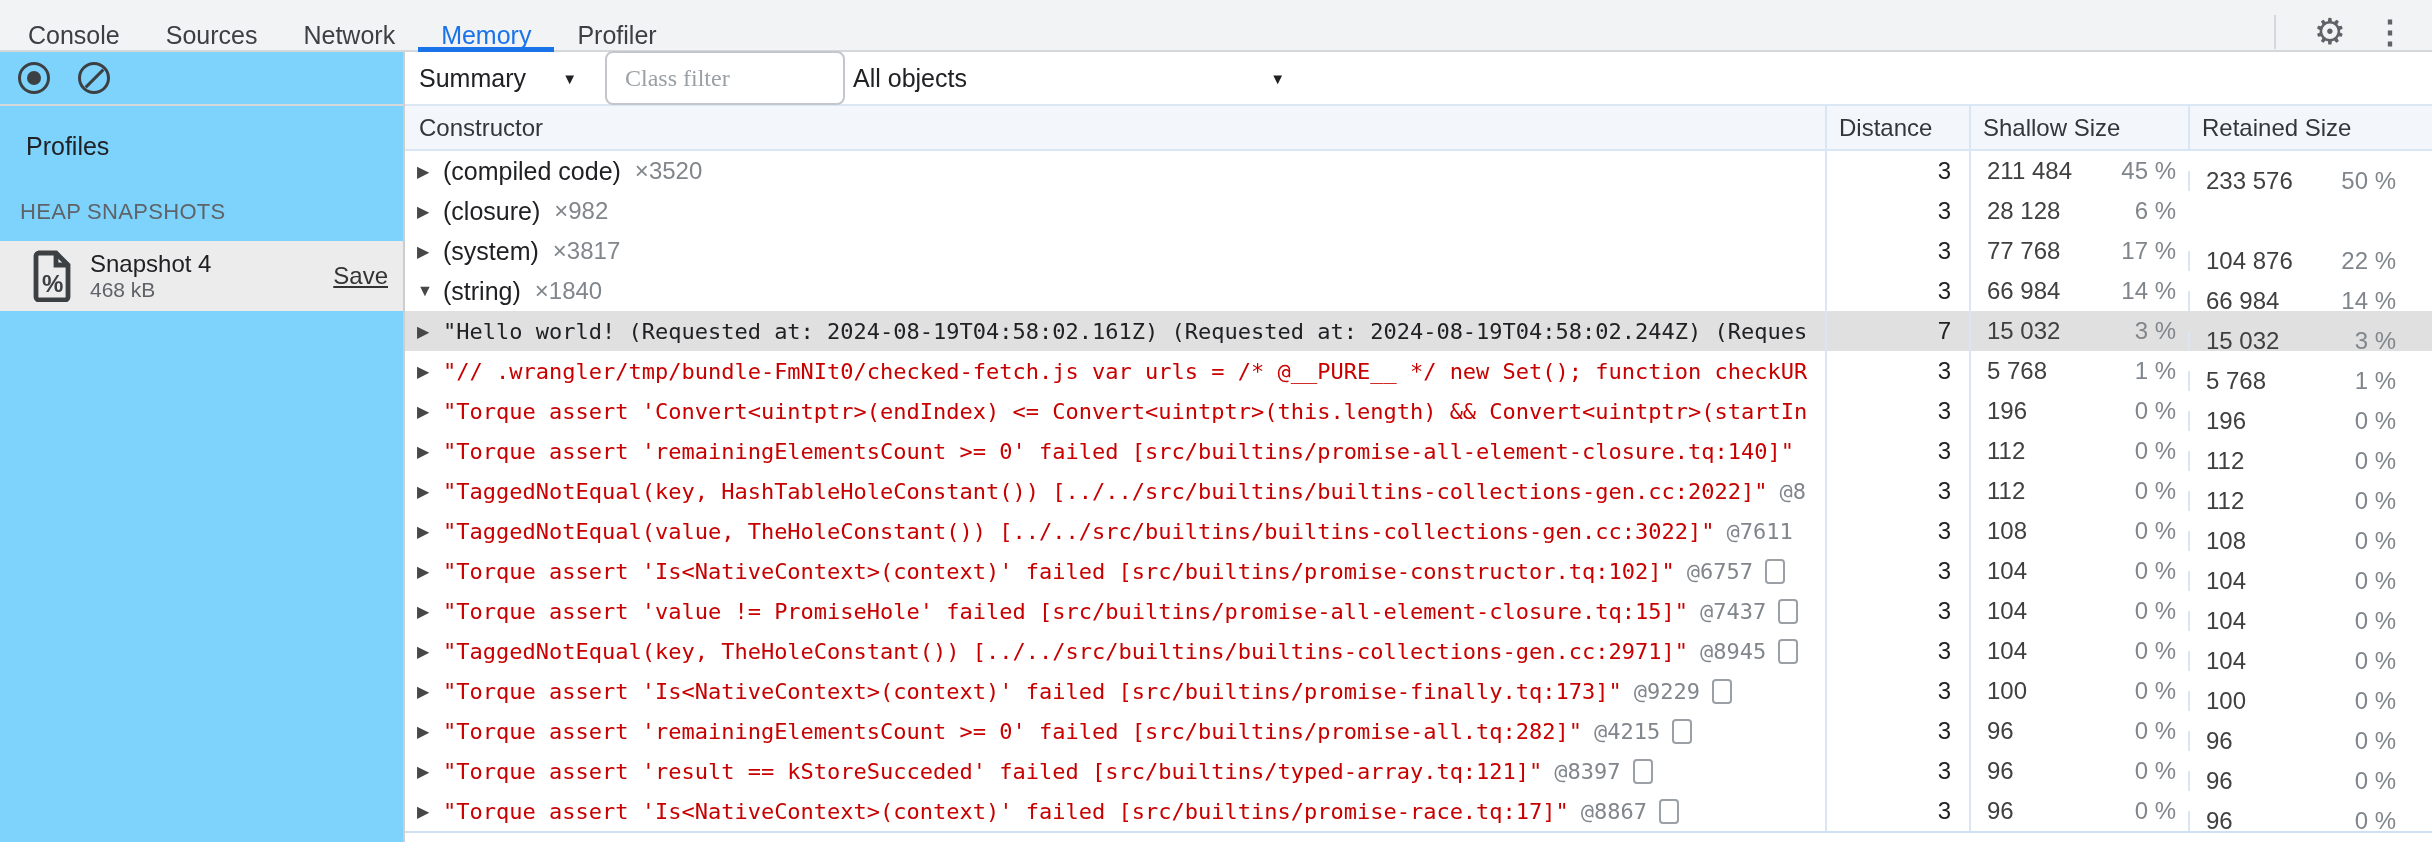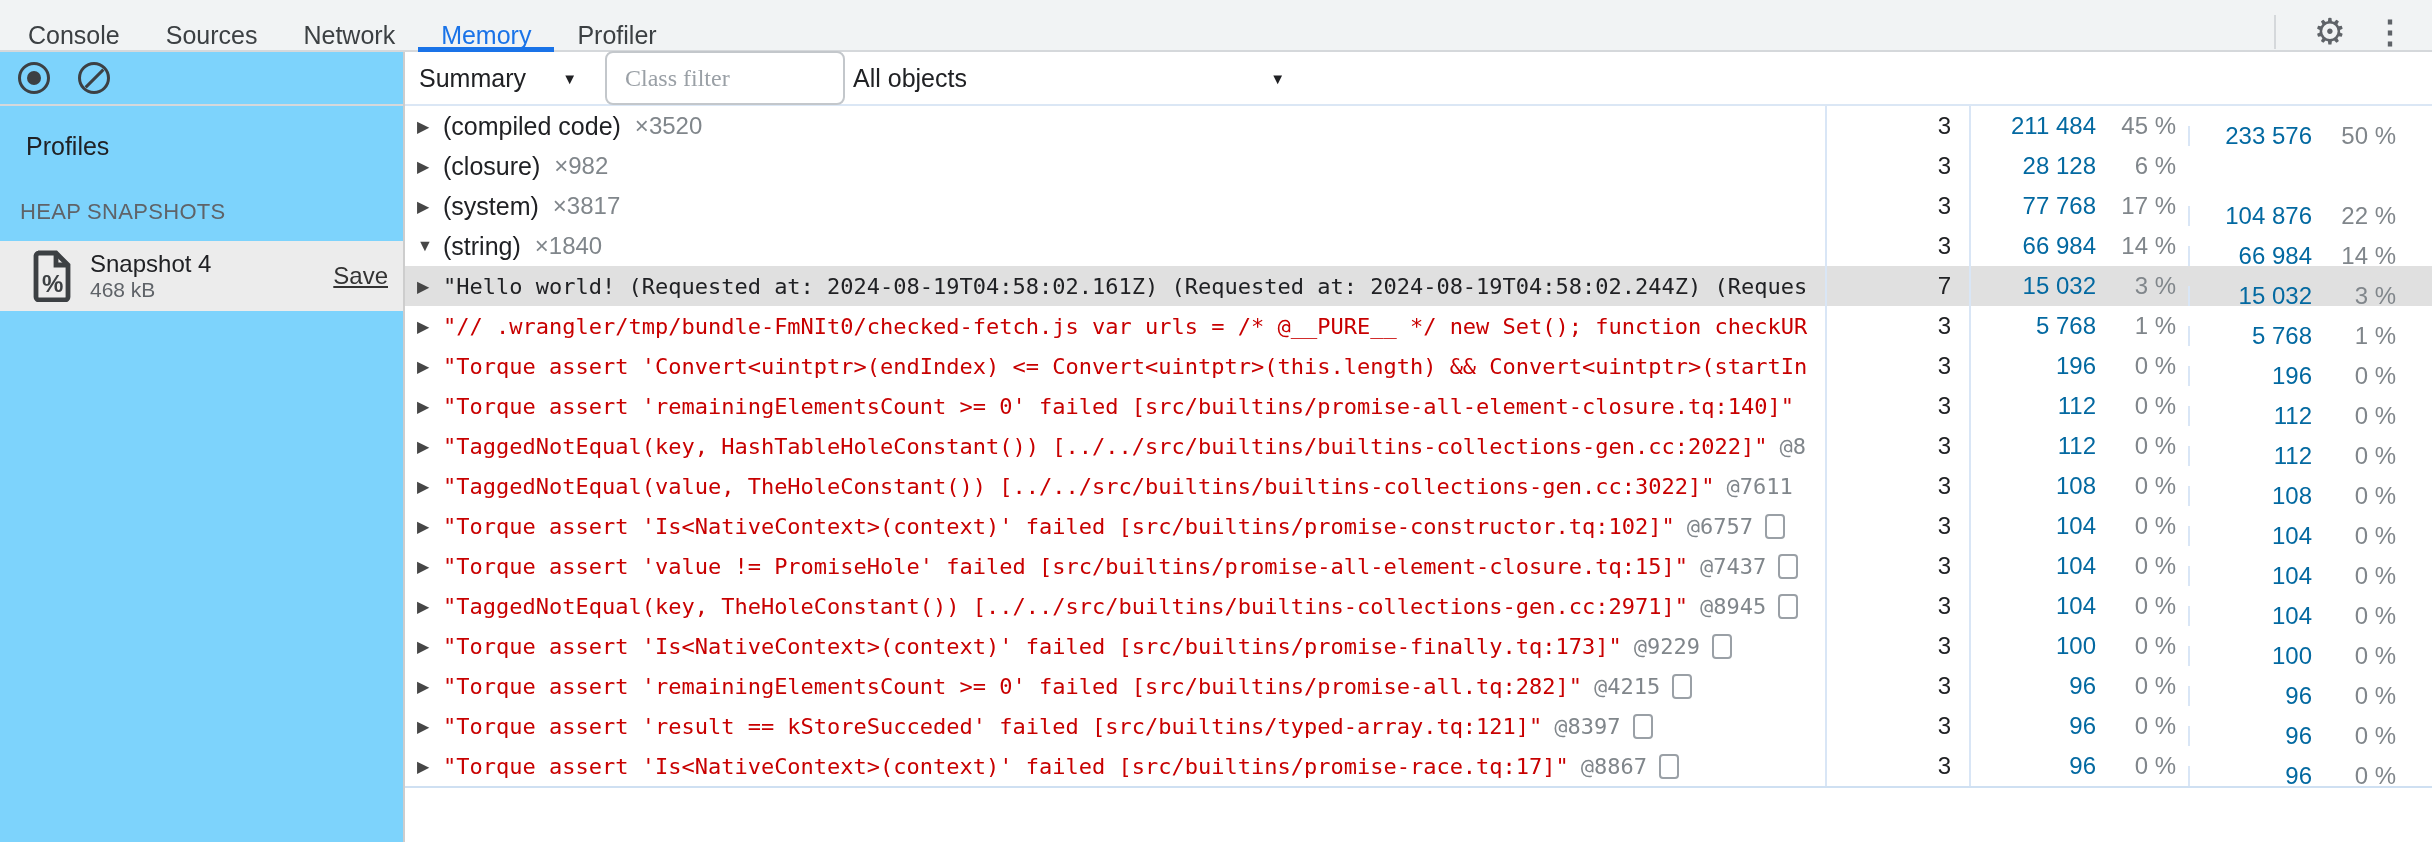--- a/index.html
+++ b/index.html
@@ -68,21 +68,21 @@
   .tri { flex:0 0 26px; font-size:16px; color:#474747; text-align:left; cursor:pointer; }
   .indent { padding-left:22px; }
   .cat-name { font-size:25px; color:#202124; }
   .count { margin-left:14px; font-size:24px; color:#80868b; }
   .str-name { font-family:"DejaVu Sans Mono", monospace; font-size:22px; color:#c80000; }
   .row.selected .str-name { color:#202124; }
   .obj-id { margin-left:12px; font-family:"DejaVu Sans Mono", monospace; font-size:22px; color:#80868b; flex:0 0 auto; }
   .box-icon { flex:0 0 auto; width:20px; height:25px; border:2px solid #9aa0a6; border-radius:4px; margin-left:12px; }
   .cell.dist { justify-content:flex-end; padding-right:18px; font-size:24px; }
   .cell.size { padding-right:12px; }
-  .cell.size .num { flex:1; text-align:right; font-size:24px; color:#0369a1;padding-left:16px; }
+  .cell.size .num { flex:1; text-align:left; font-size:24px; color:#404040;padding-left:16px; }
   .cell.size .pct { flex:0 0 80px; text-align:right; font-size:24px; color:#80868b; }
   .cell.ret { padding-right:36px;margin-top:20px; }
   .cell.ret .pct { flex:0 0 84px; }
 </style>
 </head>
 <body>
 
 <div class="app">
 
   <div class="tabbar">
@@ -130,20 +130,26 @@
           <span>Summary</span>
           <span class="arrow">▼</span>
         </div>
         <input class="class-filter" value="" placeholder="Class filter" style="">
         <div class="select select-objects">
           <span>All objects</span>
           <span class="arrow">▼</span>
         </div>
       </div>
 
+      <div class="grid-header">
+        <div class="hcell">Constructor</div>
+        <div class="hcell">Distance</div>
+        <div class="hcell">Shallow Size</div>
+        <div class="hcell">Retained Size</div>
+      </div>
 
       <div class="grid-body">
           <div class="row">
     <div class="cell cons">
       <span class="tri">▶</span>
       <span class="cat-name">(compiled code)</span>
       <span class="count">×3520</span>
 
     </div>
     <div class="cell dist">3</div>

